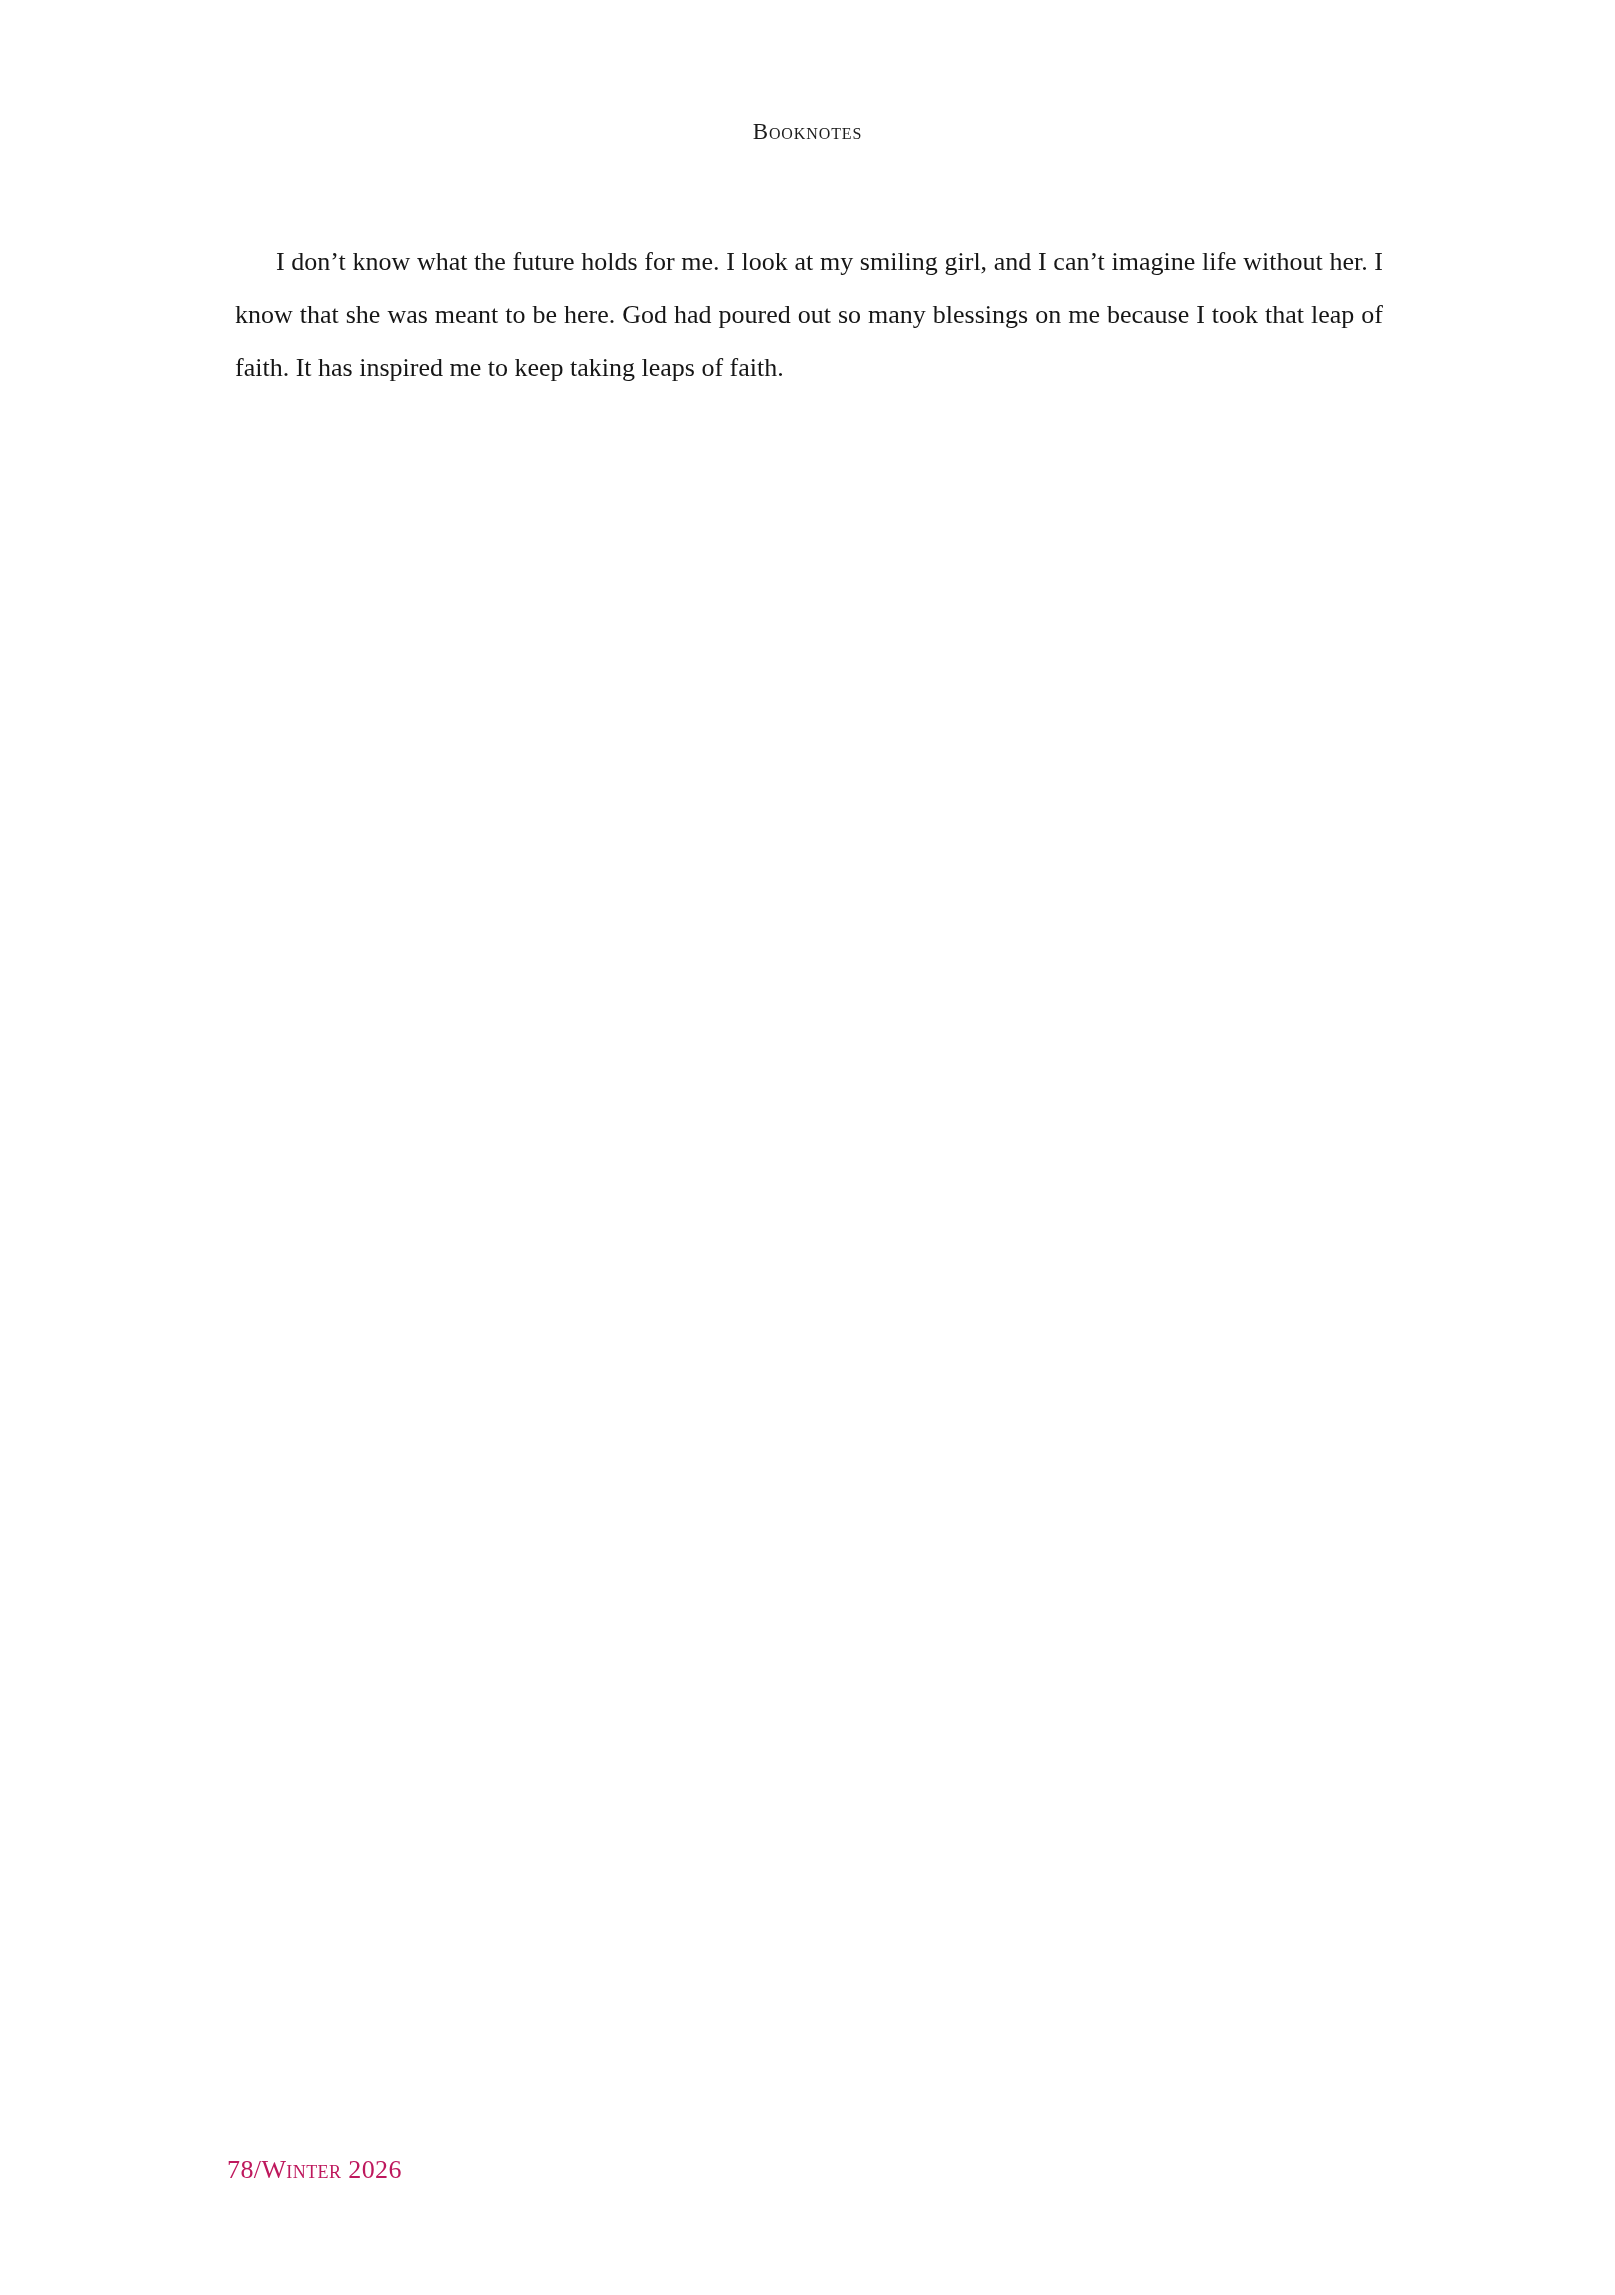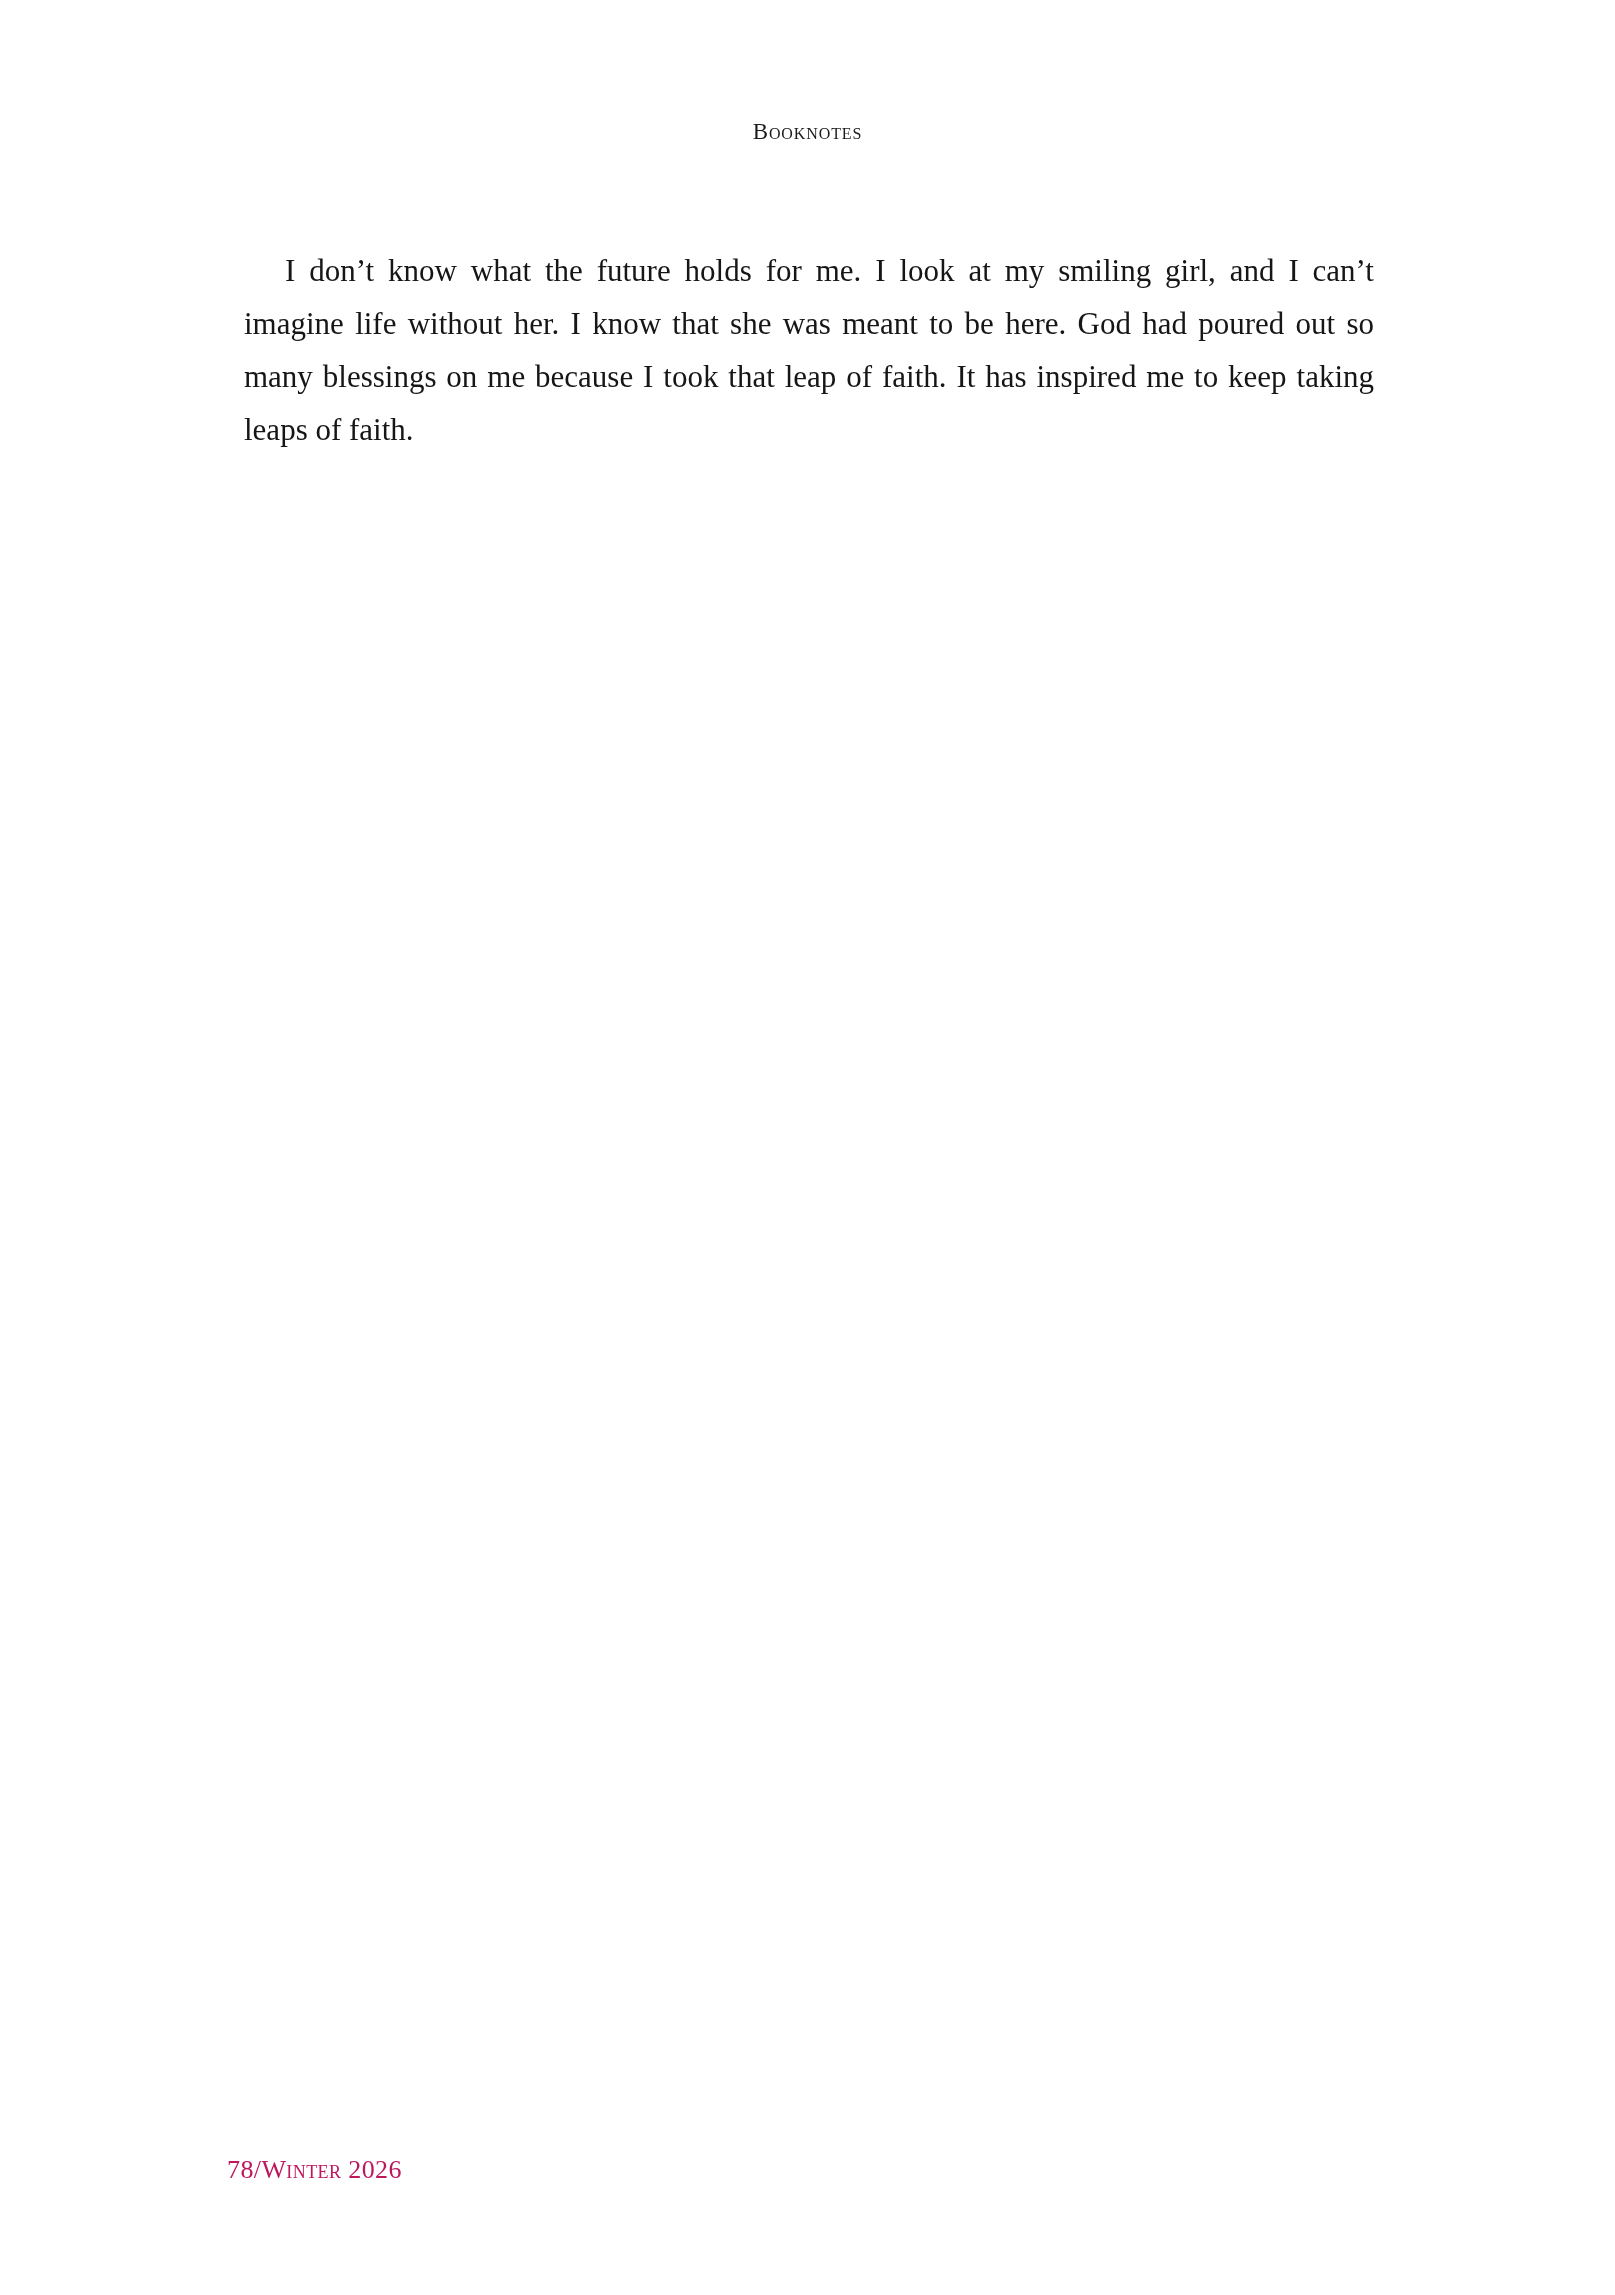--- a/index.html
+++ b/index.html
@@ -32,25 +32,25 @@
   .smallcaps {
     font-variant: small-caps;
   }
   .body-block {
     position: absolute;
     top: 227px;
     left: 227px;
     width: 1164px;
   }
   .body-paragraph {
-    font-size: 31px;
+    font-size: 26px;
     line-height: 53px;
     text-align: justify;
     text-indent: 41px;
-    margin: 17px;
+    margin: 8px;
     color: #161616;
     hyphens: none;
   }
   .folio {
     position: absolute;
     left: 227px;
     bottom: 110px;
     font-size: 26px;
     letter-spacing: 0.4px;
     color: #be185d;

